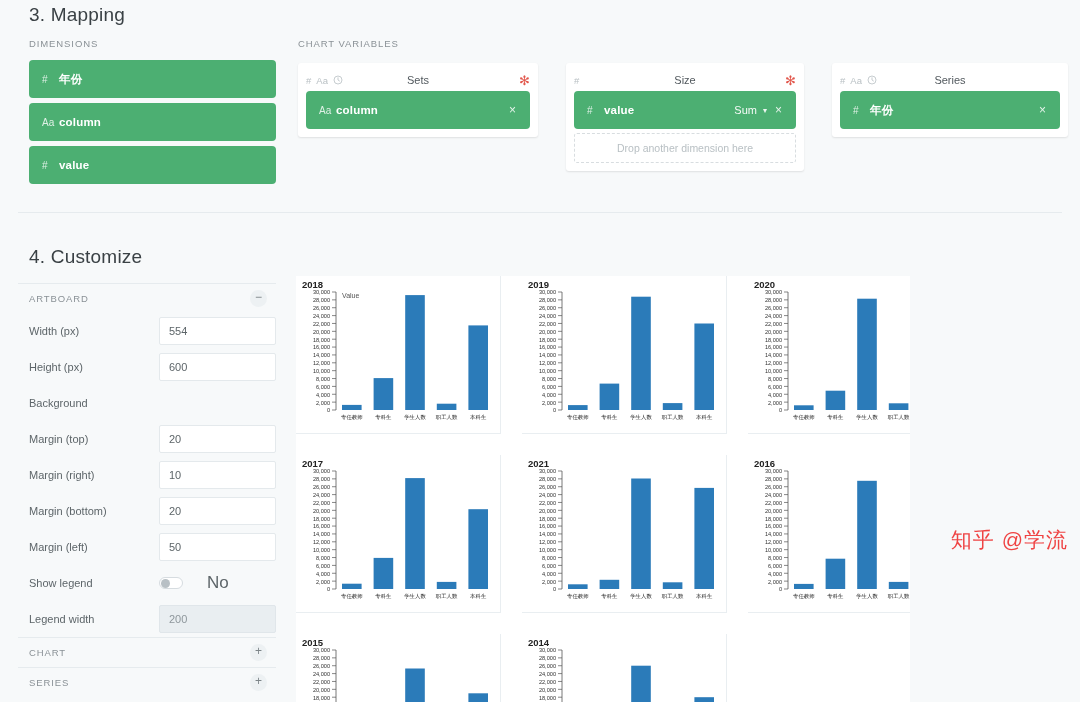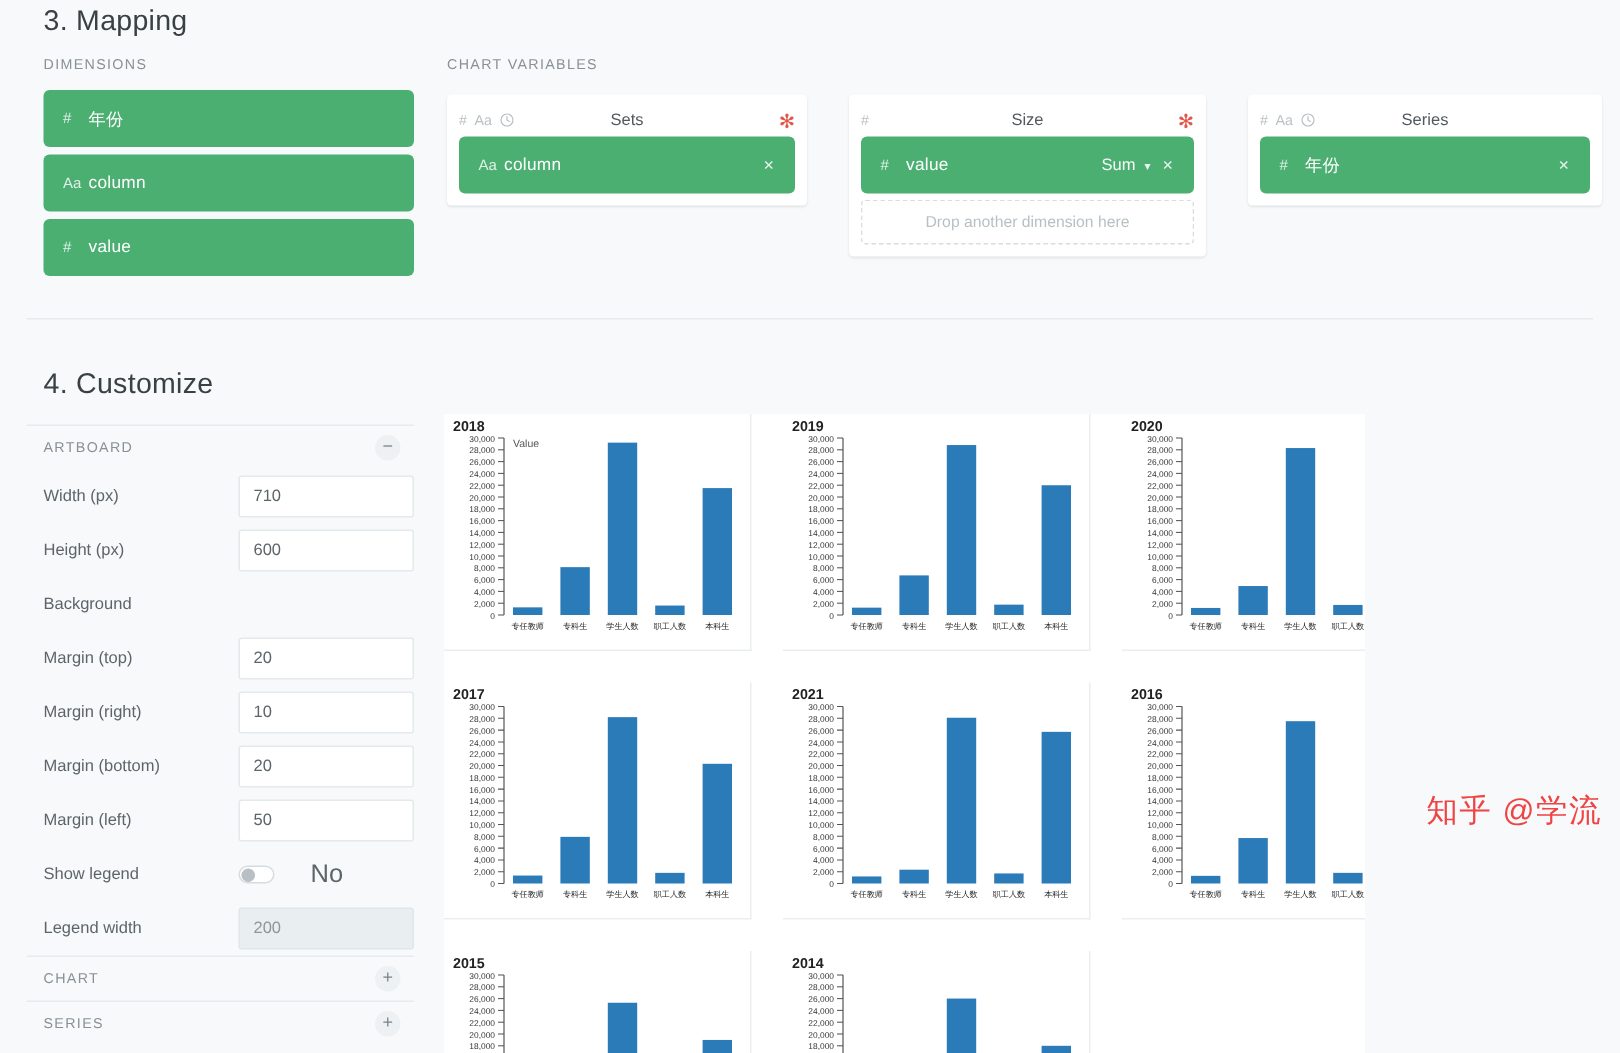--- a/index.html
+++ b/index.html
@@ -21,21 +21,21 @@
   }
   #dimensions-label { position: absolute; left: 29px; top: 38px; }
   #chartvars-label  { position: absolute; left: 298px; top: 38px; }
 
   .chip {
     background: #4caf72; color: #fff; border-radius: 4px;
     display: flex; align-items: center; height: 38px; padding: 0 10px;
     font-size: 11.5px;
   }
   .chip .ic { font-size: 10px; opacity: .82; width: 20px; text-align: left; padding-left: 3px;}
-  .chip .nm { flex: 1; font-weight: 400; letter-spacing: .2px; }
+  .chip .nm { flex: 1; font-weight: 700; letter-spacing: .2px; }
   .chip .xx { opacity: .85; font-size: 12px; padding-right: 4px; cursor: pointer; }
   .chip .agg { font-size: 11px; opacity: .95; padding-right: 6px; }
   .chip .caret { font-size: 8px; opacity: .9; padding-right: 8px; }
 
   #dim-list { position: absolute; left: 29px; top: 60px; width: 247px; }
   #dim-list .chip { margin-bottom: 5px; height: 38px; }
 
   .cv-card {
     position: absolute; background: #fff; border-radius: 3px;
     box-shadow: 0 1px 2px rgba(0,0,0,.10);
@@ -196,21 +196,21 @@
   <div class="sec-title" id="customize-title">4. Customize</div>
 
   <div class="cpanel" id="customize-panel">
       <div class="cpanel-sec">
         <span class="t">ARTBOARD</span>
         <span class="tgl-btn">−</span>
       </div>
       <div class="frow">
         <span class="lbl">Width (px)</span>
         <div class="fld">
-          <span>710</span>
+          <span>554</span>
         </div>
       </div>
       <div class="frow">
         <span class="lbl">Height (px)</span>
         <div class="fld">
           <span>600</span>
         </div>
       </div>
       <div class="frow">
         <span class="lbl">Background</span>

